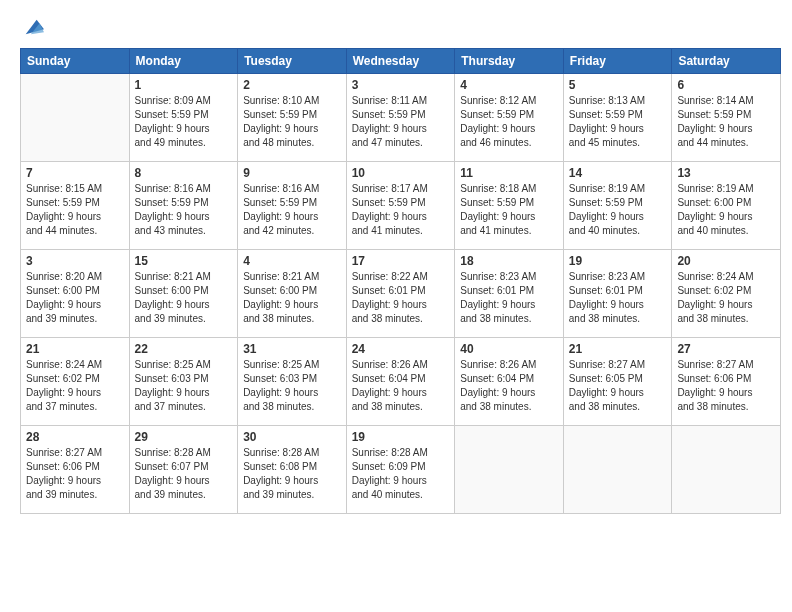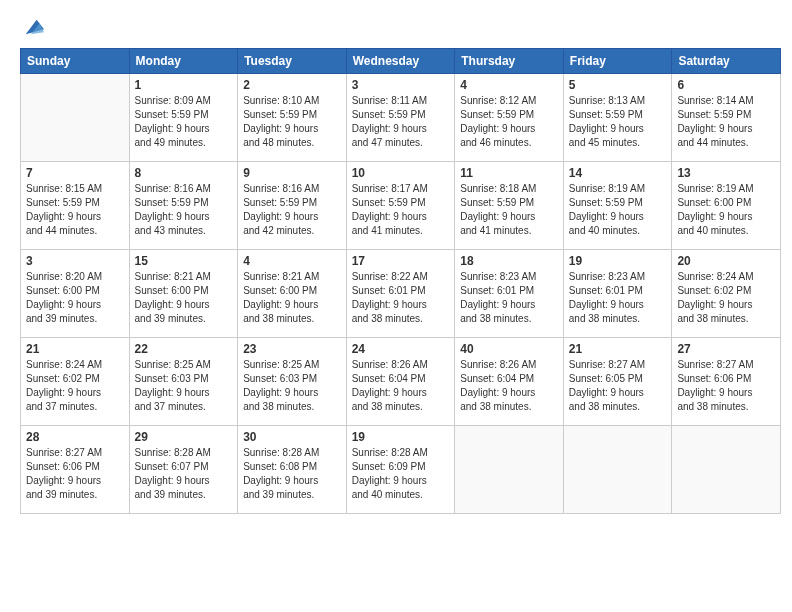--- a/index.html
+++ b/index.html
@@ -227,21 +227,21 @@
         <tr>
           <td>
             <span class="day-num">21</span>
             <div class="day-info">Sunrise: 8:24 AM<br>Sunset: 6:02 PM<br>Daylight: 9 hours<br>and 37 minutes.</div>
           </td>
           <td>
             <span class="day-num">22</span>
             <div class="day-info">Sunrise: 8:25 AM<br>Sunset: 6:03 PM<br>Daylight: 9 hours<br>and 37 minutes.</div>
           </td>
           <td>
-            <span class="day-num">23</span>
+            <span class="day-num">31</span>
             <div class="day-info">Sunrise: 8:25 AM<br>Sunset: 6:03 PM<br>Daylight: 9 hours<br>and 38 minutes.</div>
           </td>
           <td>
             <span class="day-num">24</span>
             <div class="day-info">Sunrise: 8:26 AM<br>Sunset: 6:04 PM<br>Daylight: 9 hours<br>and 38 minutes.</div>
           </td>
           <td>
             <span class="day-num">40</span>
             <div class="day-info">Sunrise: 8:26 AM<br>Sunset: 6:04 PM<br>Daylight: 9 hours<br>and 38 minutes.</div>
           </td>

